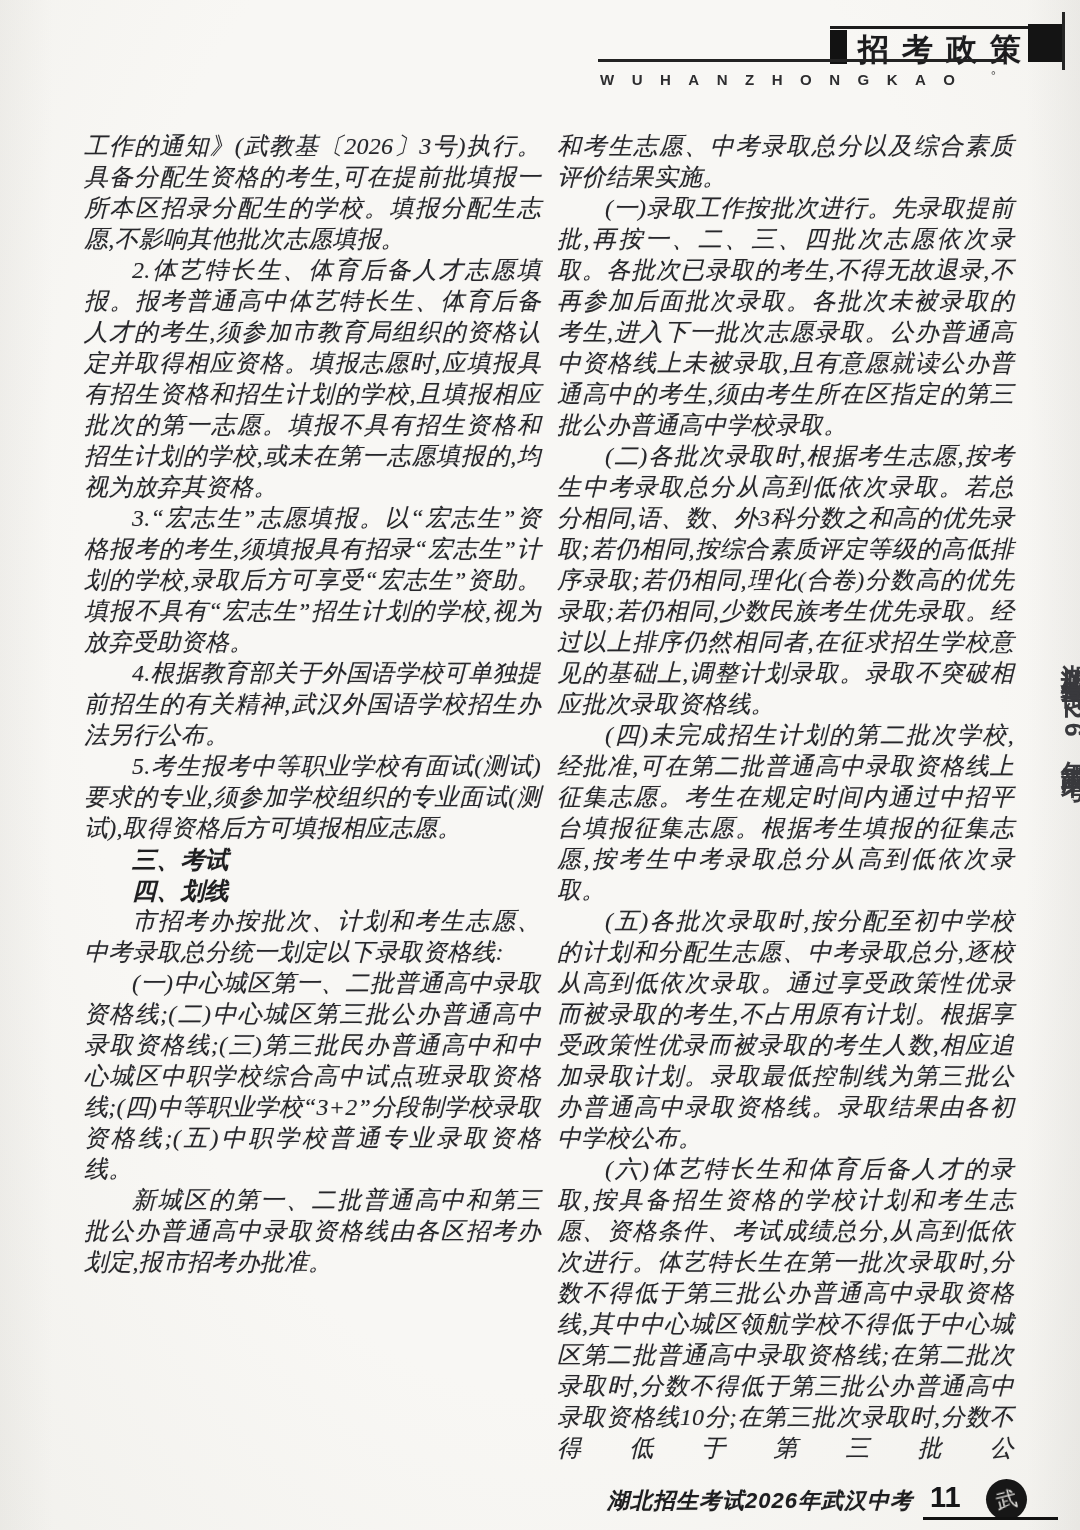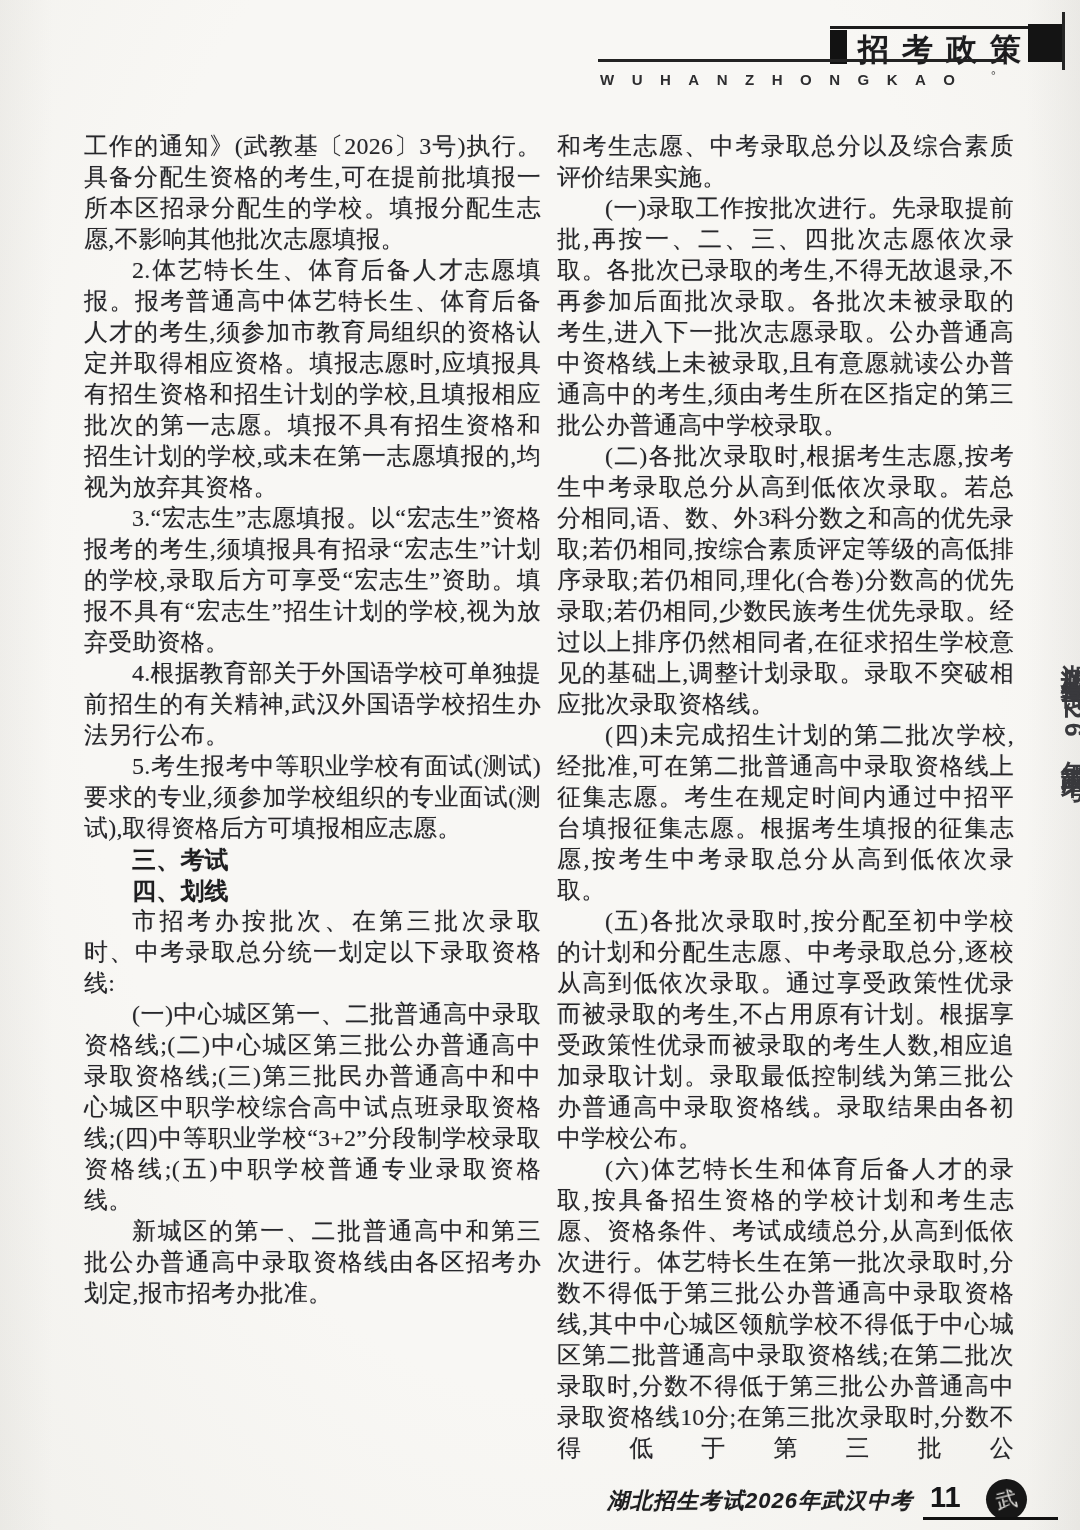--- a/index.html
+++ b/index.html
@@ -38,21 +38,21 @@
     position:absolute;left:84px;top:131px;width:930px;
     display:flex;gap:16px;
   }
   .col{
     width:457px;
     font-size:24px;line-height:31px;
     text-align:justify;
     letter-spacing:0.2px;
     text-shadow:0 0 1px rgba(35,35,40,.28);
   }
-  .col p{margin:0;text-indent:2em;}
+  .col p{margin:0;text-indent:2em;font-style:italic;}
   .col p.flush{text-indent:0;}
   .col p.heading{
     font-family:"Liberation Sans","DejaVu Sans",sans-serif;
     font-weight:700;color:#1e1e20;
   }
   .col p.cont-end{text-align-last:justify;}
   
   .spine{
     position:absolute;left:1058px;top:645px;height:430px;width:30px;
     overflow:hidden;
@@ -104,21 +104,21 @@
 
   <main class="columns">
     <section class="col">
       <p class="flush">工作的通知》(武教基〔2026〕3号)执行。具备分配生资格的考生,可在提前批填报一所本区招录分配生的学校。填报分配生志愿,不影响其他批次志愿填报。</p>
       <p>2.体艺特长生、体育后备人才志愿填报。报考普通高中体艺特长生、体育后备人才的考生,须参加市教育局组织的资格认定并取得相应资格。填报志愿时,应填报具有招生资格和招生计划的学校,且填报相应批次的第一志愿。填报不具有招生资格和招生计划的学校,或未在第一志愿填报的,均视为放弃其资格。</p>
       <p>3.“宏志生”志愿填报。以“宏志生”资格报考的考生,须填报具有招录“宏志生”计划的学校,录取后方可享受“宏志生”资助。填报不具有“宏志生”招生计划的学校,视为放弃受助资格。</p>
       <p>4.根据教育部关于外国语学校可单独提前招生的有关精神,武汉外国语学校招生办法另行公布。</p>
       <p>5.考生报考中等职业学校有面试(测试)要求的专业,须参加学校组织的专业面试(测试),取得资格后方可填报相应志愿。</p>
       <p class="heading">三、考试</p>
       <p class="heading">四、划线</p>
-      <p>市招考办按批次、在第三批次录取时、中考录取总分统一划定以下录取资格线:</p>
+      <p>市招考办按批次、计划和考生志愿、中考录取总分统一划定以下录取资格线:</p>
       <p>(一)中心城区第一、二批普通高中录取资格线;(二)中心城区第三批公办普通高中录取资格线;(三)第三批民办普通高中和中心城区中职学校综合高中试点班录取资格线;(四)中等职业学校“3+2”分段制学校录取资格线;(五)中职学校普通专业录取资格线。</p>
       <p>新城区的第一、二批普通高中和第三批公办普通高中录取资格线由各区招考办划定,报市招考办批准。</p>
 
     </section>
     <section class="col">
       <p class="flush">和考生志愿、中考录取总分以及综合素质评价结果实施。</p>
       <p>(一)录取工作按批次进行。先录取提前批,再按一、二、三、四批次志愿依次录取。各批次已录取的考生,不得无故退录,不再参加后面批次录取。各批次未被录取的考生,进入下一批次志愿录取。公办普通高中资格线上未被录取,且有意愿就读公办普通高中的考生,须由考生所在区指定的第三批公办普通高中学校录取。</p>
       <p>(二)各批次录取时,根据考生志愿,按考生中考录取总分从高到低依次录取。若总分相同,语、数、外3科分数之和高的优先录取;若仍相同,按综合素质评定等级的高低排序录取;若仍相同,理化(合卷)分数高的优先录取;若仍相同,少数民族考生优先录取。经过以上排序仍然相同者,在征求招生学校意见的基础上,调整计划录取。录取不突破相应批次录取资格线。</p>
       <p>(四)未完成招生计划的第二批次学校,经批准,可在第二批普通高中录取资格线上征集志愿。考生在规定时间内通过中招平台填报征集志愿。根据考生填报的征集志愿,按考生中考录取总分从高到低依次录取。</p>
       <p>(五)各批次录取时,按分配至初中学校的计划和分配生志愿、中考录取总分,逐校从高到低依次录取。通过享受政策性优录而被录取的考生,不占用原有计划。根据享受政策性优录而被录取的考生人数,相应追加录取计划。录取最低控制线为第三批公办普通高中录取资格线。录取结果由各初中学校公布。</p>

